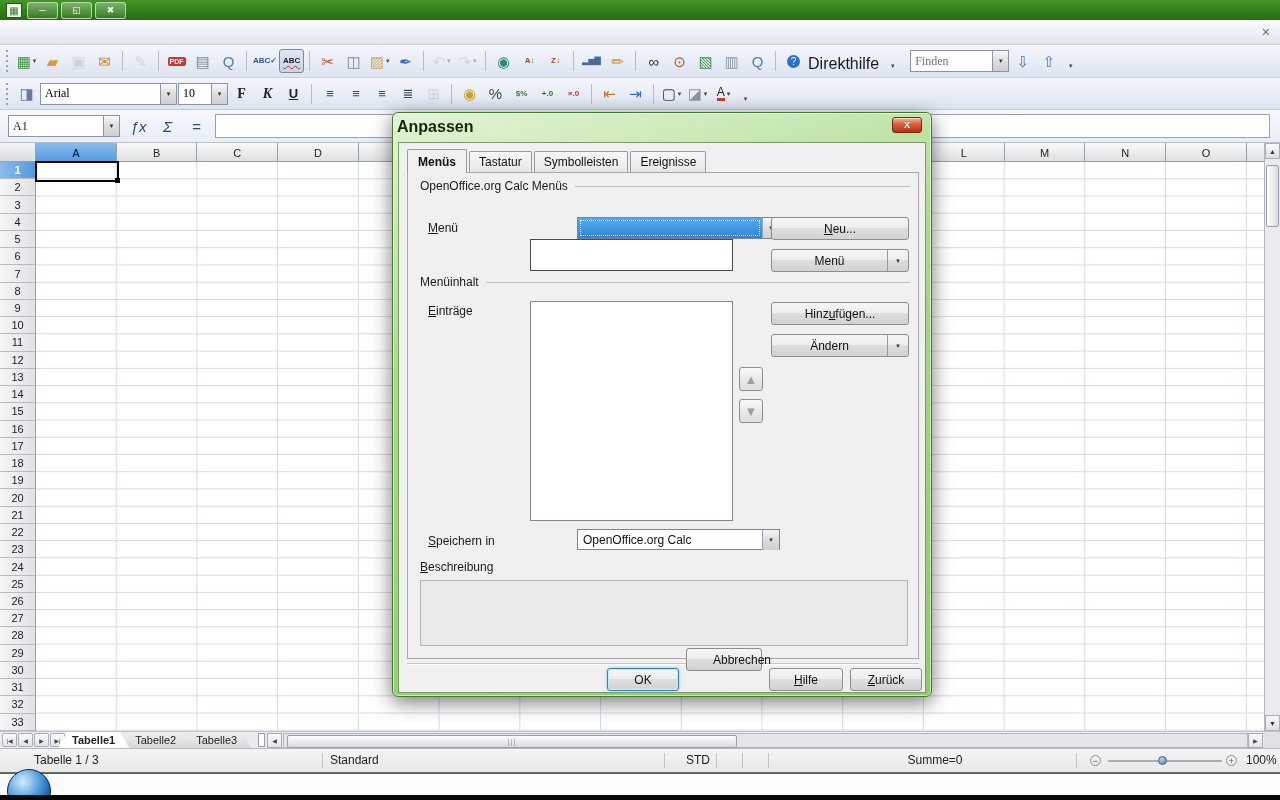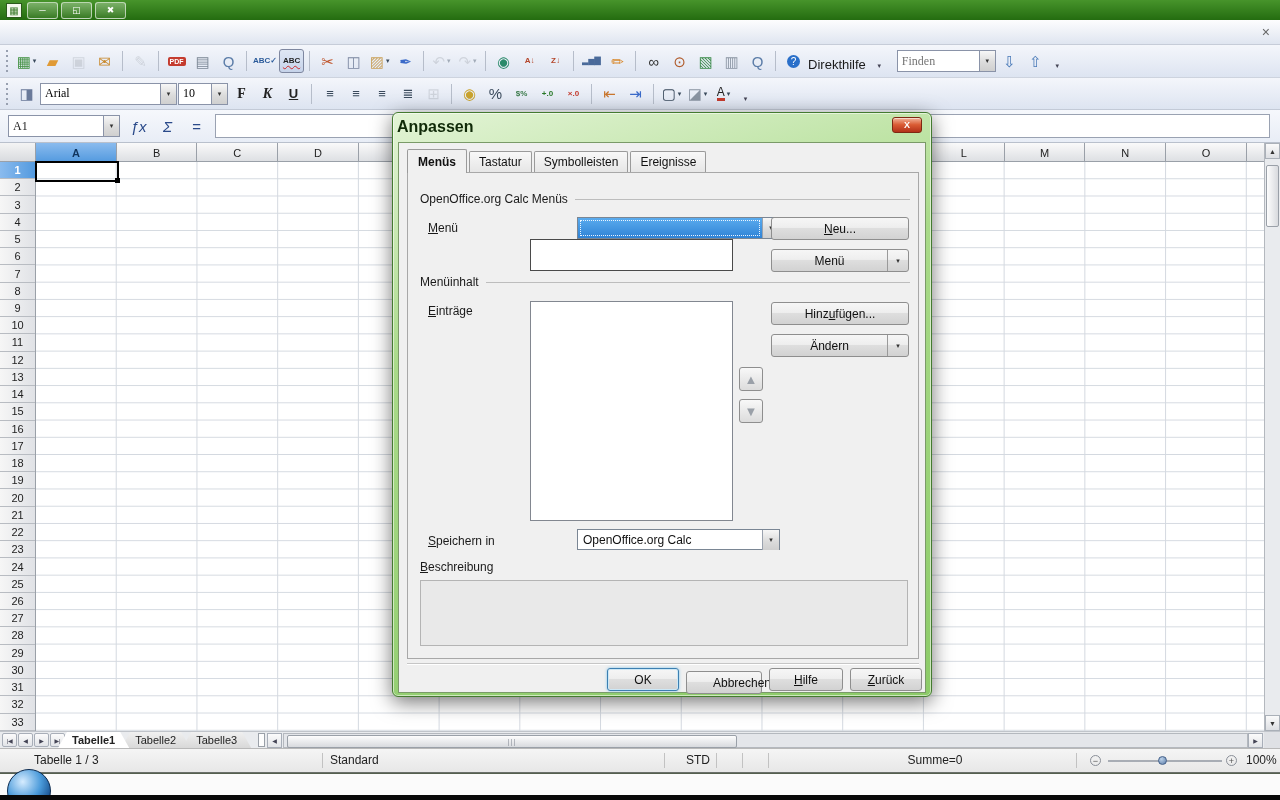--- a/index.html
+++ b/index.html
@@ -38,21 +38,21 @@
     text-align:center;font-size:10px;padding:0;}
   .tbtn .glyph.wavy{text-decoration:underline wavy #cc2a2a 1px;text-underline-offset:2px;}
   .tbtn.dis{opacity:.4;}
   .tbtn.act{border:1px solid #7e87a0;background:linear-gradient(#dfe7f4,#c6d3ea);}
   .tbtn .dd{font-size:7px;color:#3a4a5c;margin-left:2px;}
   .glyph.bold{font-family:"Liberation Serif",serif;font-size:14px !important;font-weight:bold;}
   .glyph.ital{font-family:"Liberation Serif",serif;font-size:14px !important;font-weight:bold;font-style:italic;}
   .glyph.und{font-size:13px !important;font-weight:bold;text-decoration:underline;}
   .glyph.ulred{font-size:12px !important;border-bottom:3px solid #c43b2e;line-height:1.05;}
   .glyph.al{font-size:13px !important;letter-spacing:-1px;}
-  .tlabel{font-size:13px;color:#1a1a1a;margin:6px 4px 0 1px;}
+  .tlabel{font-size:16px;color:#1a1a1a;margin:6px 4px 0 1px;}
   .ovf{width:13px;height:24px;display:flex;align-items:flex-end;justify-content:center;
     font-size:7px;color:#445;padding-bottom:3px;box-sizing:border-box;margin:0 2px;}
   .combo{display:flex;height:22px;box-sizing:border-box;}
   .cinput{border:1px solid #8a93a8;border-right:none;height:100%;box-sizing:border-box;
     font-family:Liberation Serif, serif;font-size:12px;padding:0 4px;outline:none;background:#fff;}
   .cbtn{width:17px;height:100%;box-sizing:border-box;border:1px solid #8a93a8;
     background:linear-gradient(#f7f7f7,#dcdcdc 55%,#cfcfcf);display:flex;align-items:center;
     justify-content:center;font-size:7px;color:#333;}
   .findbox{margin-left:8px;}
   .findbox .cinput{width:82px;color:#999;}
@@ -154,21 +154,21 @@
   .dlg-body{position:absolute;left:5px;top:29px;width:528px;height:551px;background:#f0f0f0;
     border:1px solid #7a9a68;box-sizing:border-box;}
   .dtabs{position:absolute;left:8px;top:8px;height:21px;display:flex;align-items:flex-end;z-index:2;}
   .dtab{padding:3px 9px 3px;font-size:12px;color:#111;background:linear-gradient(#f8f8f8,#e6e6e6);
     border:1px solid #9a9a9a;border-bottom:none;margin-right:2px;border-radius:2px 2px 0 0;}
   .dtab.active{background:#f0f0f0;font-weight:bold;padding:5px 10px 4px;position:relative;top:1px;}
   .dpanel{position:absolute;left:8px;top:29px;width:512px;height:487px;background:#f0f0f0;
     border:1px solid #a8a8a8;box-sizing:border-box;}
   .grp{position:absolute;display:flex;align-items:center;gap:7px;font-size:12px;color:#1a1a1a;}
   .grp .line{height:1px;background:#bdbdbd;flex:1;}
-  .g1{left:12px;top:19px;width:490px;}
+  .g1{left:12px;top:6px;width:490px;}
   .g2{left:12px;top:102px;width:490px;}
   .lbl{position:absolute;font-size:12px;color:#1a1a1a;}
   .p-menu{left:20px;top:48px;}
   .p-entries{left:20px;top:131px;}
   .p-savein{left:20px;top:361px;}
   .p-desc{left:12px;top:387px;}
   .dcombo{position:absolute;display:flex;height:22px;border:1px solid #7a8694;box-sizing:border-box;background:#fff;margin-left:47px;}
   .dfield{flex:1;font-size:12px;padding:0 5px;line-height:20px;color:#111;}
   .dfield.sel{background:linear-gradient(#5aabee,#2f83d6);outline:1px dotted #eaf4ff;outline-offset:-3px;}
   .dcombo .cbtn{border:1px solid #8a93a8;border-right:none;border-top:none;border-bottom:none;
@@ -196,21 +196,21 @@
   .arrbtn{position:absolute;left:331px;width:24px;height:24px;border:1px solid #8e8e8e;border-radius:3px;
     background:linear-gradient(#f8f8f8,#dcdcdc);display:flex;align-items:center;justify-content:center;
     box-sizing:border-box;}
   .arrbtn span{font-size:13px;color:#9aa0a8;line-height:1;}
   .p-up{top:194px;} .p-down{top:226px;}
   .descbox{position:absolute;left:12px;top:407px;width:488px;height:66px;background:#e9e9e9;
     border:1px solid #b4b4b4;box-sizing:border-box;}
   .dlg-sep{position:absolute;left:8px;top:520px;width:512px;height:1px;background:#c6c6c6;
     border-bottom:1px solid #fff;}
   .p-ok{left:208px;top:525px;width:72px;}
-  .p-cancel{left:287px;top:528px;width:76px;padding-left:36px;}
+  .p-cancel{left:287px;top:505px;width:76px;padding-left:36px;}
   .p-help{left:370px;top:525px;width:74px;}
   .p-back{left:451px;top:525px;width:72px;}
   u{text-decoration:underline;}
 </style>
 </head>
 <body>
 
 <div class="titlebar">
   <span class="app-icon">▦</span>
   <div class="win-controls" id="winControls">

